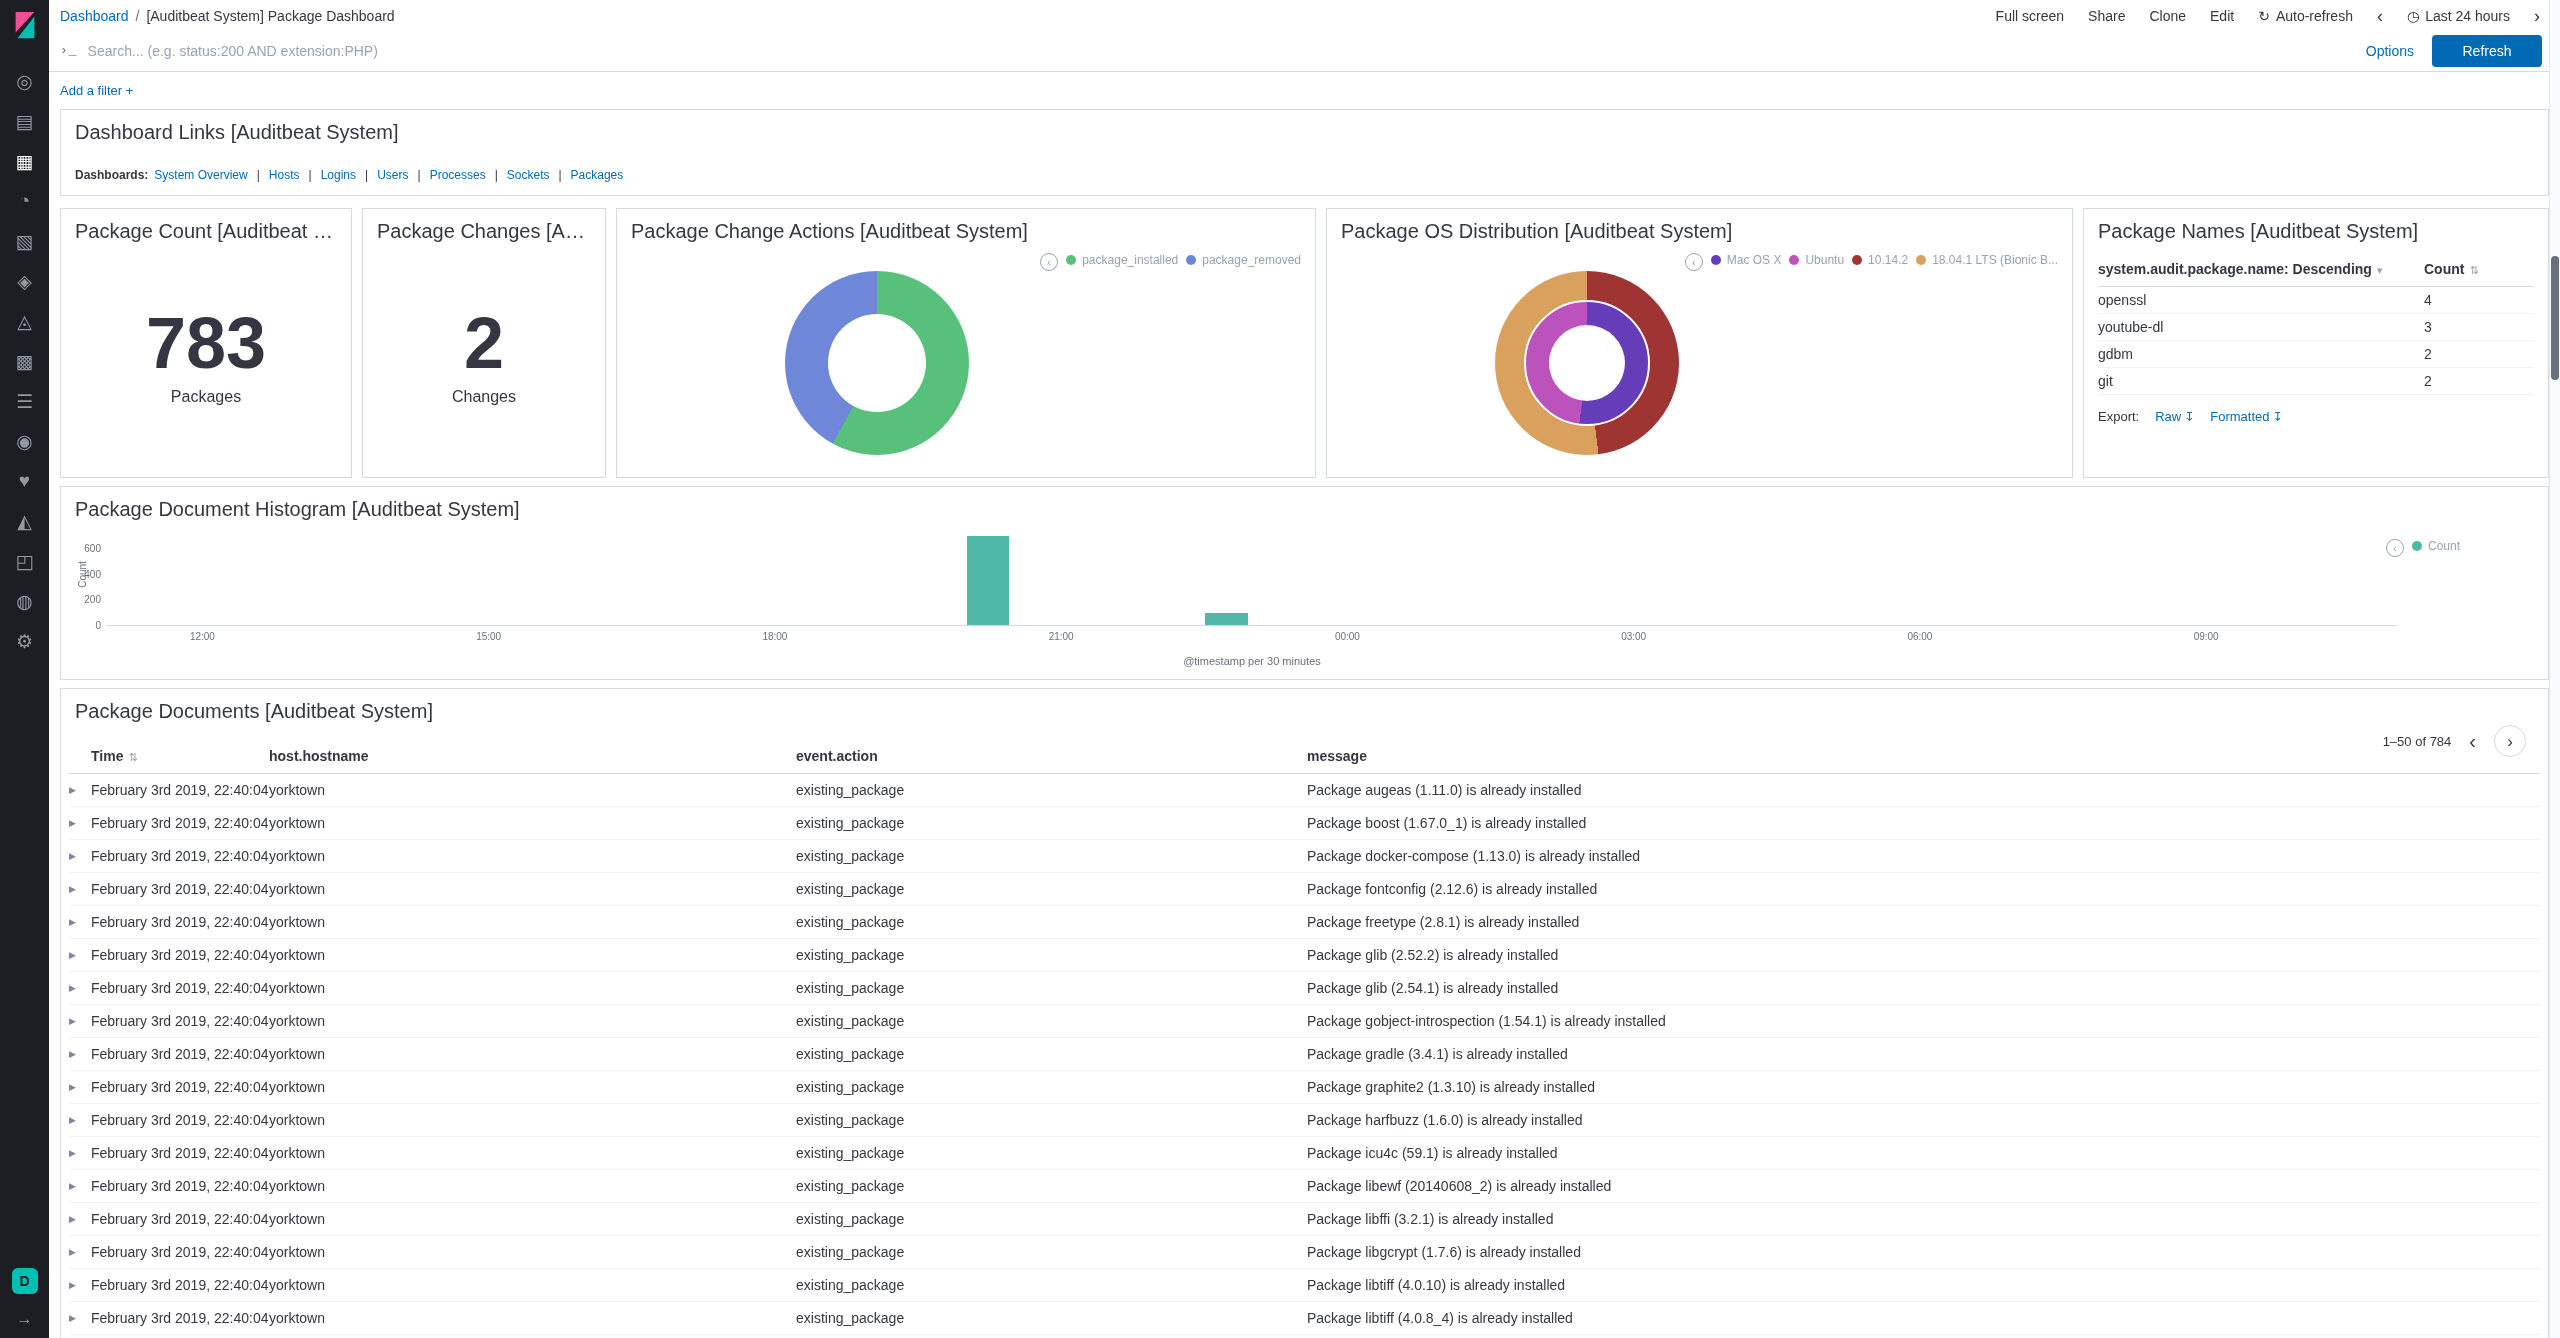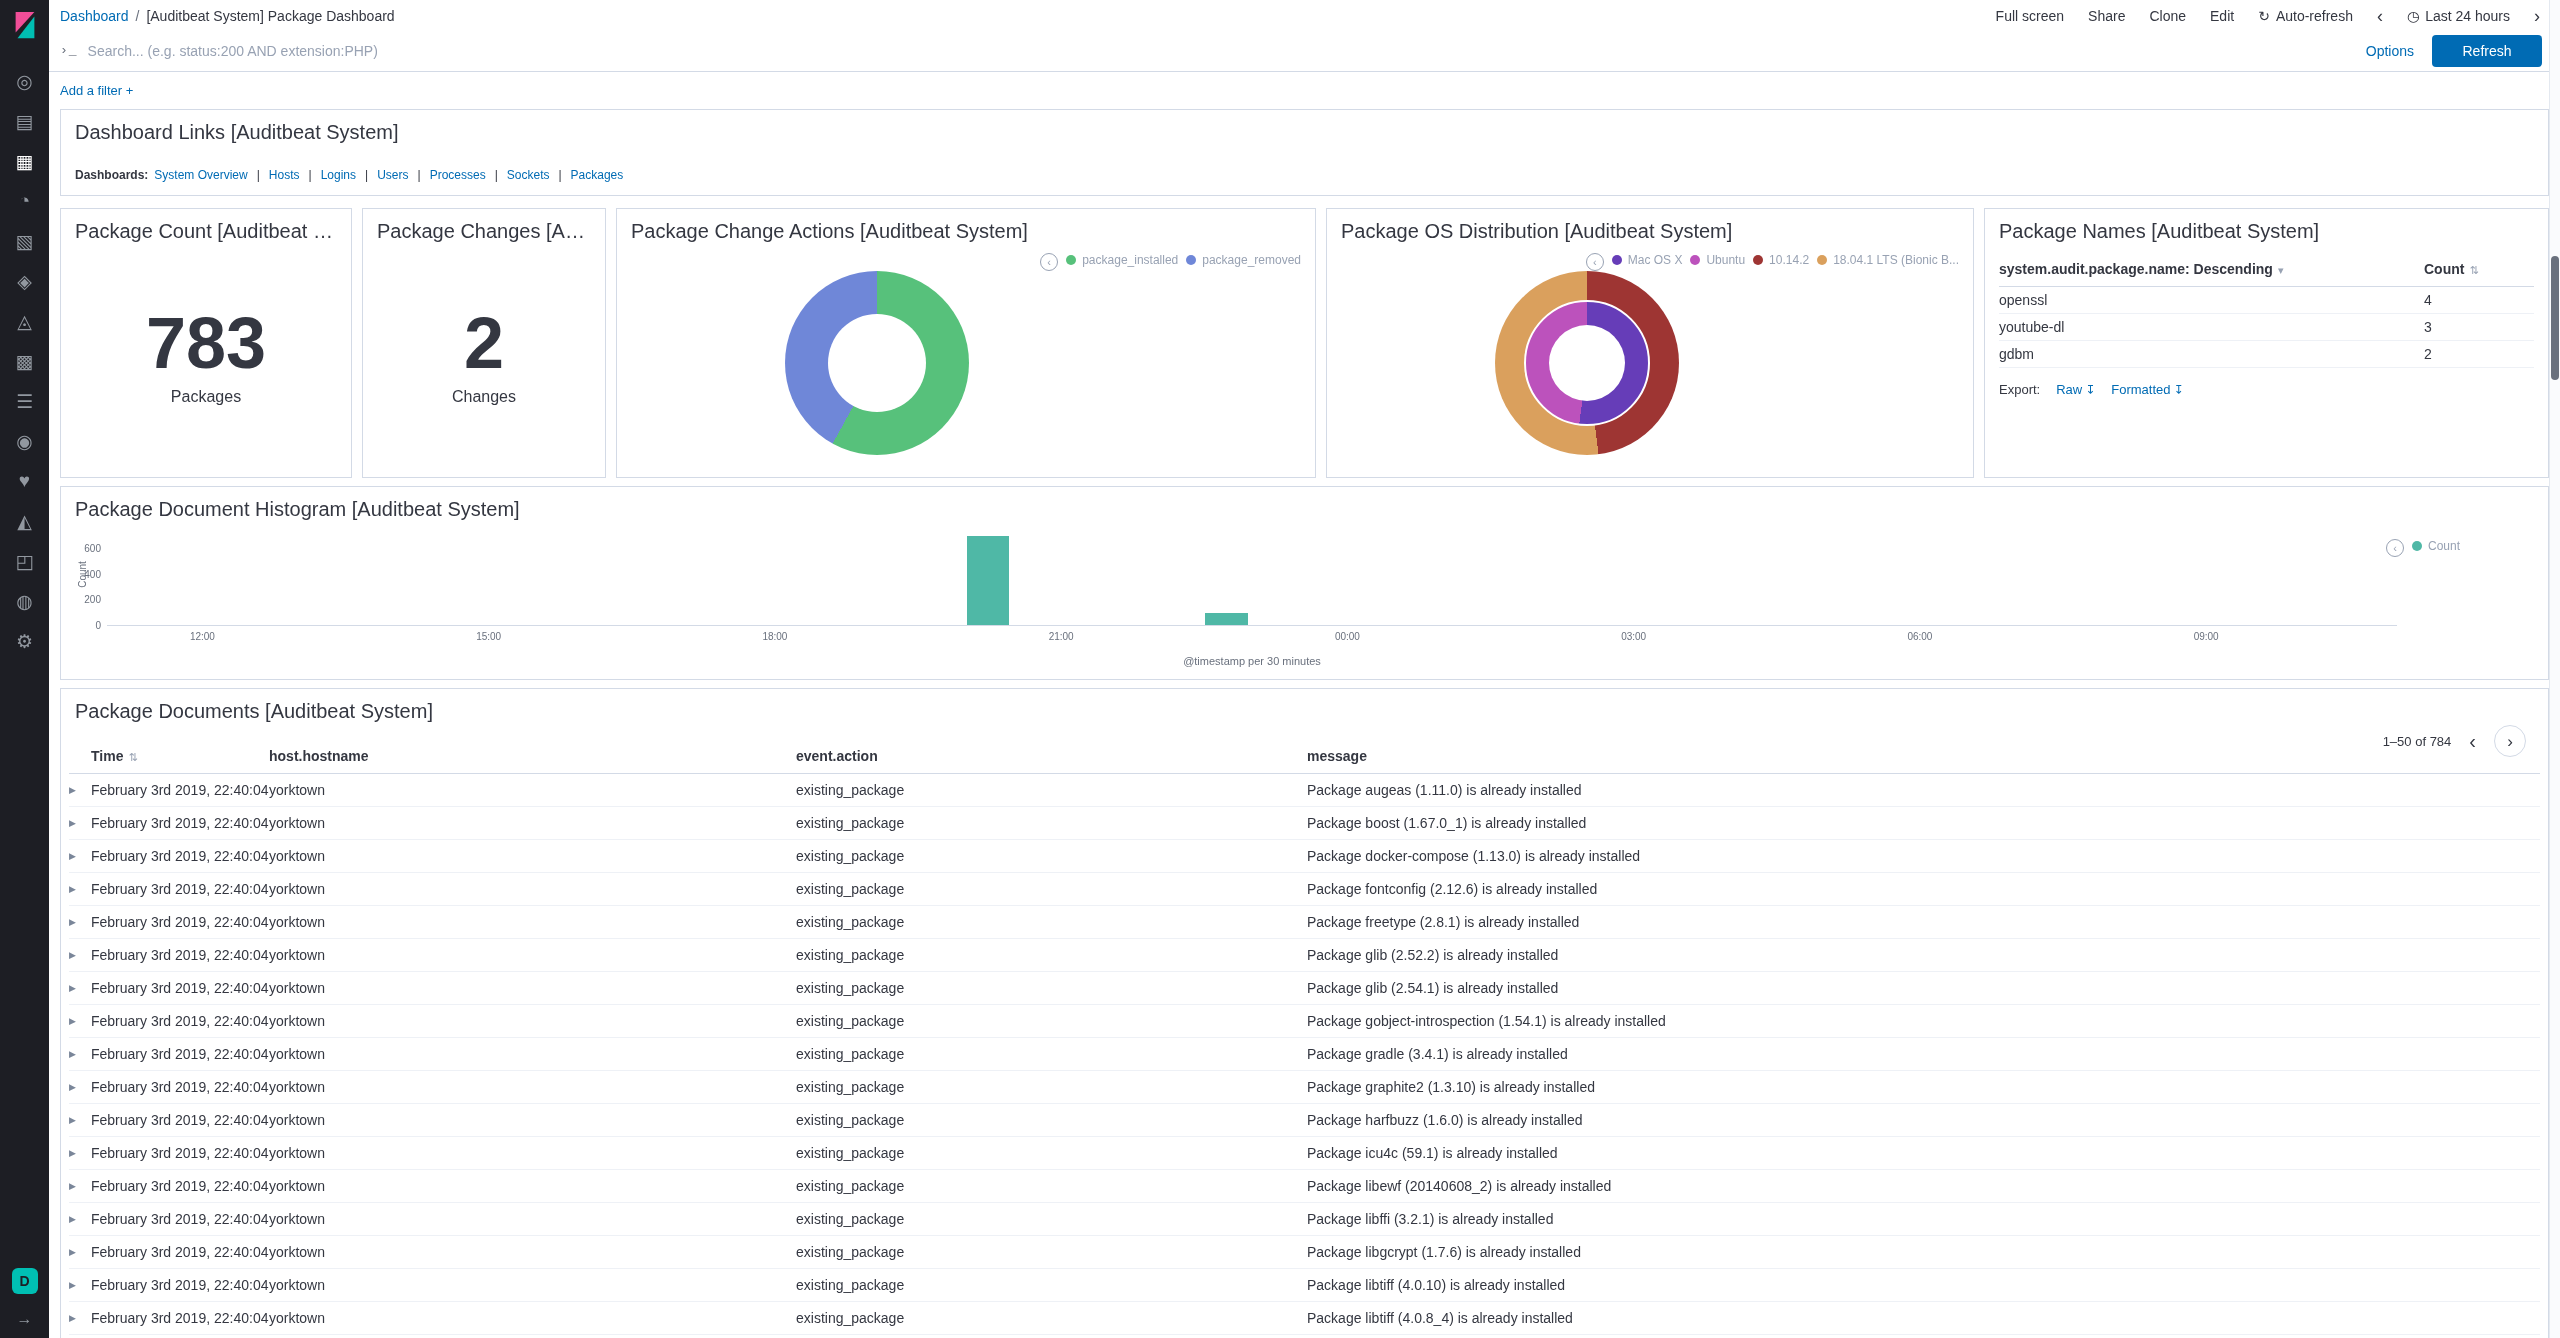--- a/index.html
+++ b/index.html
@@ -198,21 +198,21 @@
                   <span class="legend-dot" style="background: rgb(111, 135, 216);"></span>
                   <span>package_removed</span>
                 </div>
               </div>
           </div>
           <div class="donut" id="donut-actions" style="background: conic-gradient(rgb(87, 193, 123) 0%, rgb(87, 193, 123) 58%, rgb(111, 135, 216) 58%, rgb(111, 135, 216) 100%);">
             <div class="donut-hole hole-lg"></div>
           </div>
         </section>
 
-        <section class="panel" style="width:648px">
+        <section class="panel" style="width:747px">
           <h3 class="panel-title">Package OS Distribution [Auditbeat System]</h3>
           <div class="vis-legend">
             <span class="legend-toggle">‹</span>
             <div class="legend-items" id="legend-os">
                 <div class="legend-item">
                   <span class="legend-dot" style="background: rgb(102, 61, 184);"></span>
                   <span>Mac OS X</span>
                 </div>
                 <div class="legend-item">
                   <span class="legend-dot" style="background: rgb(188, 82, 188);"></span>
@@ -247,20 +247,24 @@
                 <tr>
                   <td>openssl</td>
                   <td>4</td>
                 </tr>
                 <tr>
                   <td>youtube-dl</td>
                   <td>3</td>
                 </tr>
                 <tr>
                   <td>gdbm</td>
+                  <td>2</td>
+                </tr>
+                <tr>
+                  <td>git</td>
                   <td>2</td>
                 </tr>
               </tbody>
           </table>
           <div class="export-row">
             <span>Export:</span>
             <a><span>Raw</span><span class="dl-ic">↧</span></a>
             <a><span>Formatted</span><span class="dl-ic">↧</span></a>
           </div>
         </section>

